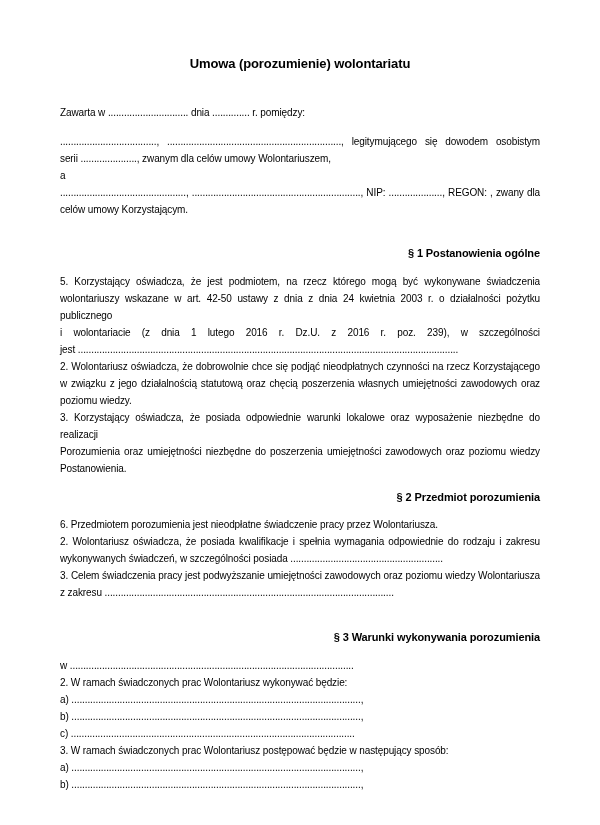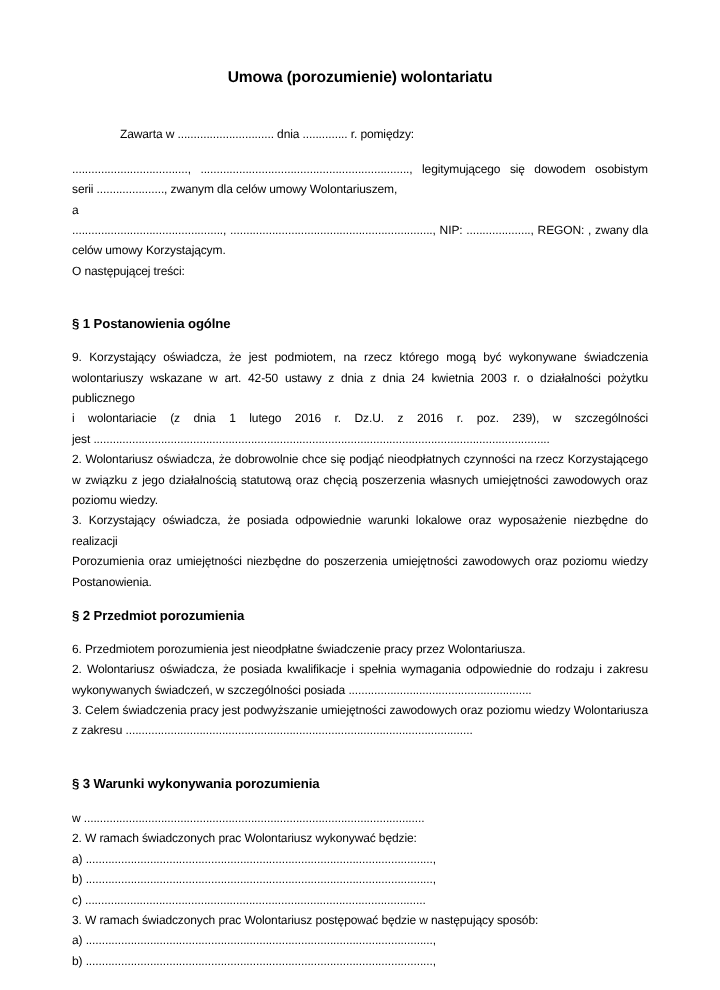--- a/index.html
+++ b/index.html
@@ -38,24 +38,24 @@
   }
   .line.stretch {
     white-space: normal;
     text-align: justify;
     text-align-last: justify;
   }
   .section-heading {
     font-size: 11px;
     line-height: 16px;
     font-weight: bold;
-    text-align: left;
+    text-align: right;
     letter-spacing: -0.1px;
   }
-  .opening   { margin-top: 32px; margin-left: 40px; }
+  .opening   { margin-top: 32px; }
   .parties   { margin-top: 12px; }
   .h-sec1    { margin-top: 27px; }
   .b-sec1    { margin-top: 12px; }
   .h-sec2    { margin-top: 12px; }
   .b-sec2    { margin-top: 11px; }
   .h-sec3    { margin-top: 28px; }
   .b-sec3    { margin-top: 12px; }
 </style>
 </head>
 <body>
@@ -65,27 +65,26 @@
   <div class="doc-title">Umowa (porozumienie) wolontariatu</div>
 
   <div class="block opening line">Zawarta w .............................. dnia .............. r. pomiędzy:</div>
 
   <div class="block parties">
     <div class="line stretch">...................................., ................................................................., legitymującego się dowodem osobistym</div>
     <div class="line">serii ....................., zwanym dla celów umowy Wolontariuszem,</div>
     <div class="line">a</div>
     <div class="line stretch">..............................................., ..............................................................., NIP: ...................., REGON: , zwany dla</div>
     <div class="line">celów umowy Korzystającym.</div>
-    <div class="line">O następującej treści:</div>
   </div>
 
   <section>
     <div class="section-heading h-sec1">§ 1 Postanowienia ogólne</div>
     <div class="block b-sec1">
-      <div class="line stretch">9. Korzystający oświadcza, że jest podmiotem, na rzecz którego mogą być wykonywane świadczenia</div>
+      <div class="line stretch">5. Korzystający oświadcza, że jest podmiotem, na rzecz którego mogą być wykonywane świadczenia</div>
       <div class="line stretch">wolontariuszy wskazane w art. 42-50 ustawy z dnia z dnia 24 kwietnia 2003 r. o działalności pożytku publicznego</div>
       <div class="line stretch">i wolontariacie (z dnia 1 lutego 2016 r. Dz.U. z 2016 r. poz. 239), w szczególności</div>
       <div class="line">jest ..............................................................................................................................................</div>
       <div class="line stretch">2. Wolontariusz oświadcza, że dobrowolnie chce się podjąć nieodpłatnych czynności na rzecz Korzystającego</div>
       <div class="line stretch">w związku z jego działalnością statutową oraz chęcią poszerzenia własnych umiejętności zawodowych oraz</div>
       <div class="line">poziomu wiedzy.</div>
       <div class="line stretch">3. Korzystający oświadcza, że posiada odpowiednie warunki lokalowe oraz wyposażenie niezbędne do realizacji</div>
       <div class="line stretch">Porozumienia oraz umiejętności niezbędne do poszerzenia umiejętności zawodowych oraz poziomu wiedzy</div>
       <div class="line">Postanowienia.</div>
     </div>

